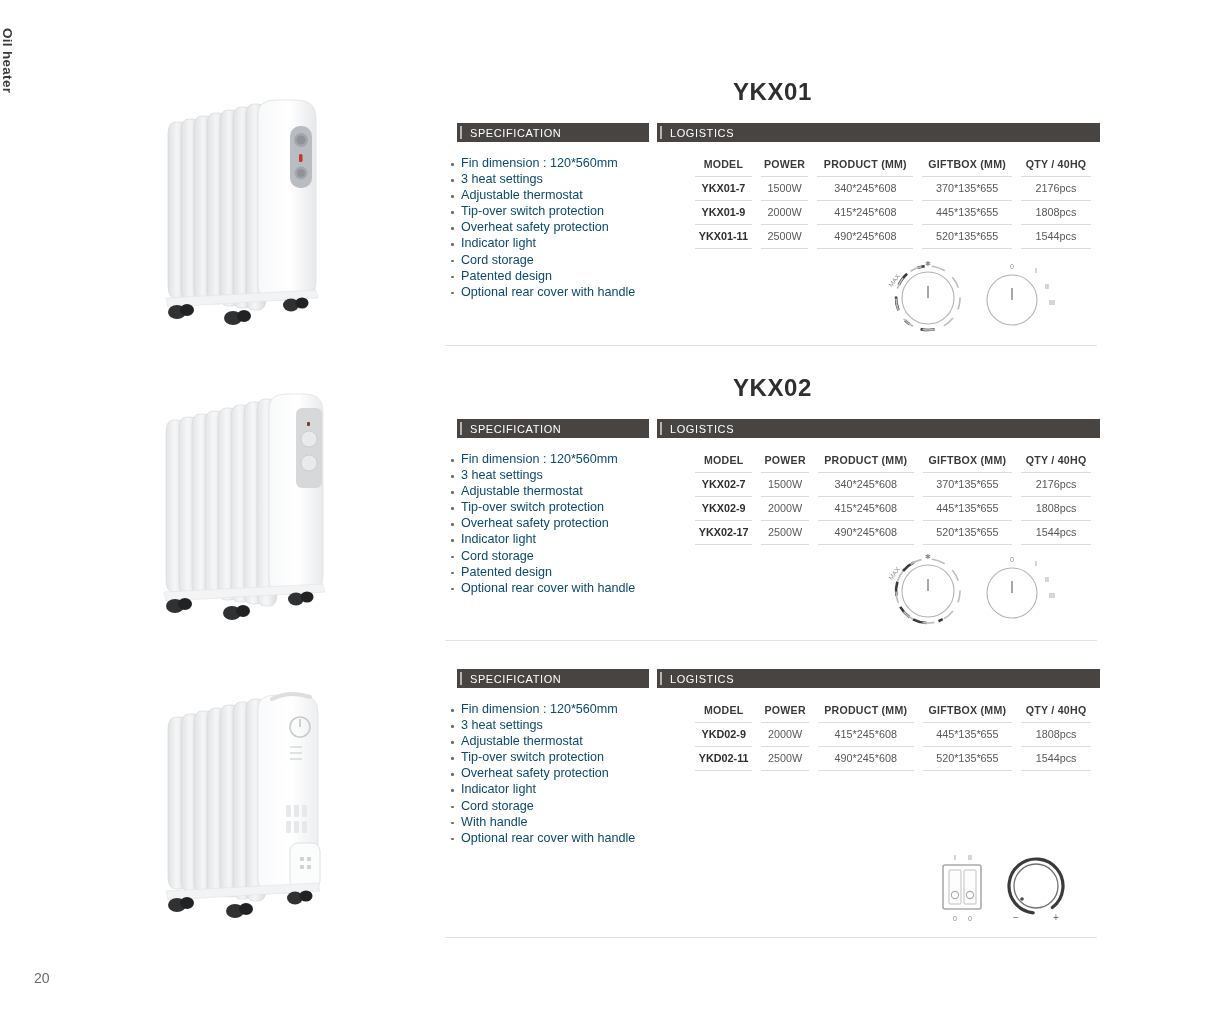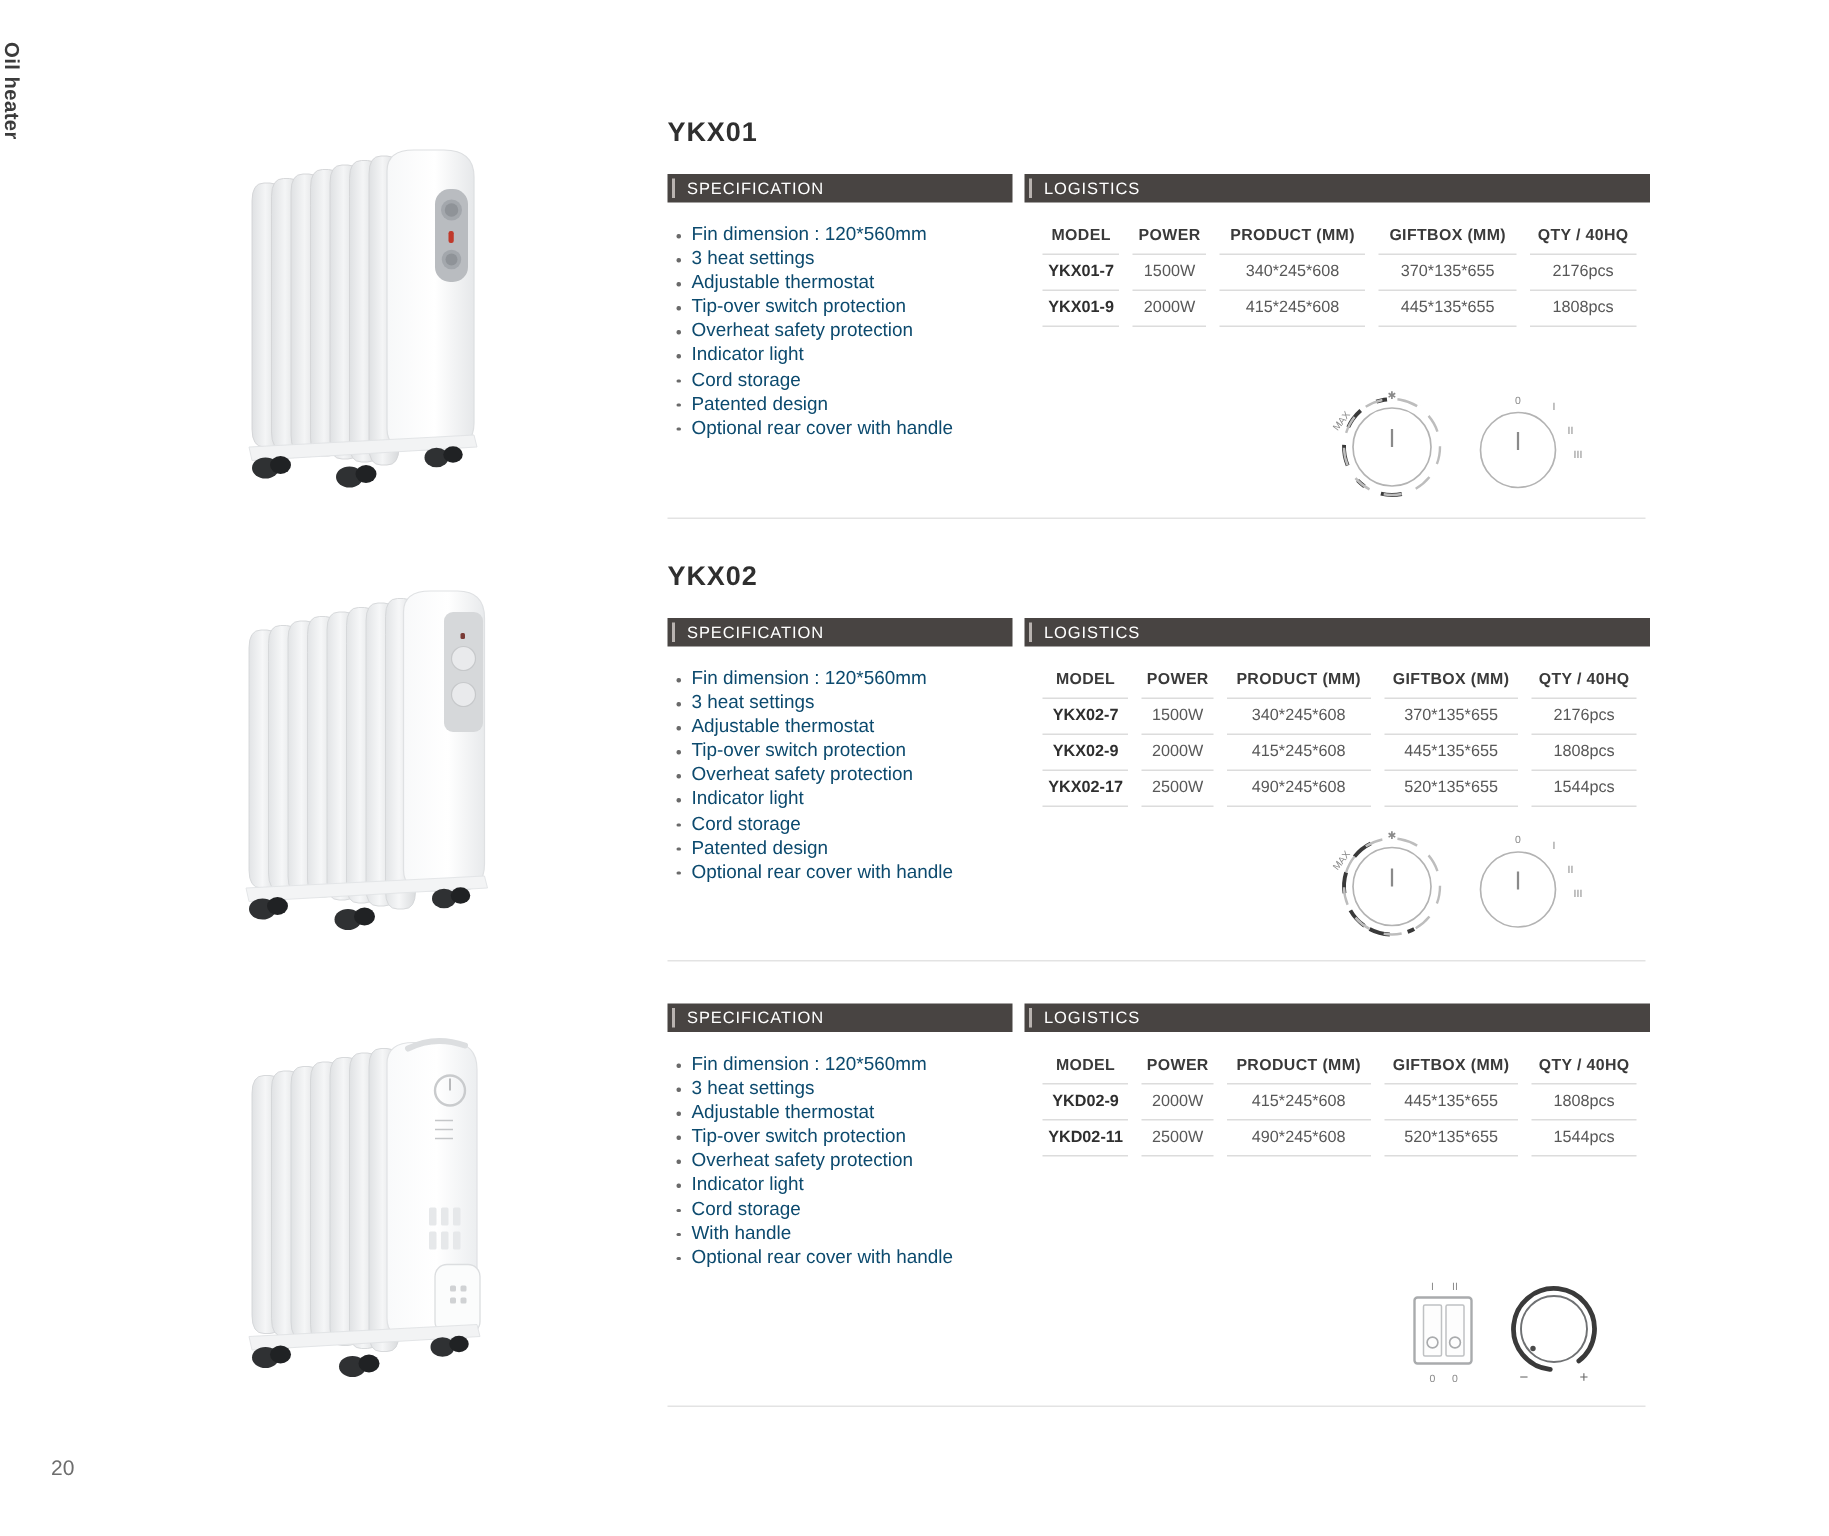--- a/index.html
+++ b/index.html
@@ -46,43 +46,44 @@
   .photo-wrap {
     position: absolute;
     left: 150px; top: 8px;
     width: 200px; height: 250px;
   }
   .photo-wrap svg { display: block; width: 200px; height: 250px; }
 
   .content { position: absolute; left: 445px; top: 0; width: 655px; }
 
   .model-title {
-    font-size: 18px;
+    font-size: 24px;
     font-weight: 700;
     color: #2f2f2f;
     letter-spacing: 0.6px;
     margin-bottom: 17px;
+    text-align: center;
   }
 
   .bars { display: flex; gap: 8px; }
   .bar {
     position: relative;
     background: #484442;
     height: 19px;
     display: flex; align-items: center;
     padding-left: 13px;
   }
   .bar::before {
     content: "";
     position: absolute;
     left: 3px; top: 3px;
     width: 2px; height: 13px;
     background: #b9b3b0;
   }
-  .bar-spec { width: 230px; }
+  .bar-spec { width: 192px; margin-left: 12px; }
   .bar-log  { flex: 1; }
   .bar-text {
     color: #ffffff;
     font-size: 11px;
     letter-spacing: 0.6px;
     font-weight: 400;
   }
 
   .body-row { display: flex; gap: 8px; margin-top: 14px; }
 
@@ -249,20 +250,27 @@
                 <td>370*135*655</td>
                 <td>2176pcs</td>
               </tr>
               <tr>
                 <td class="model-cell">YKX01-9</td>
                 <td>2000W</td>
                 <td>415*245*608</td>
                 <td>445*135*655</td>
                 <td>1808pcs</td>
               </tr>
+              <tr>
+                <td class="model-cell">YKX01-11</td>
+                <td>2500W</td>
+                <td>490*245*608</td>
+                <td>520*135*655</td>
+                <td>1544pcs</td>
+              </tr>
             </tbody>
           </table>
         </div>
       </div>
 
       <div class="controls" style="top:178px;">
         <svg viewBox="0 0 260 80" width="260" height="80">
           <g>
             <circle cx="88" cy="42" r="26" fill="none" stroke="#b3b3b3" stroke-width="1.1"></circle>
             <circle cx="88" cy="42" r="32" fill="none" stroke="#3a3a3a" stroke-width="2.6" stroke-dasharray="7 6" stroke-dashoffset="4" transform="rotate(125 88 42)" pathLength="100" stroke-linecap="butt"></circle>

